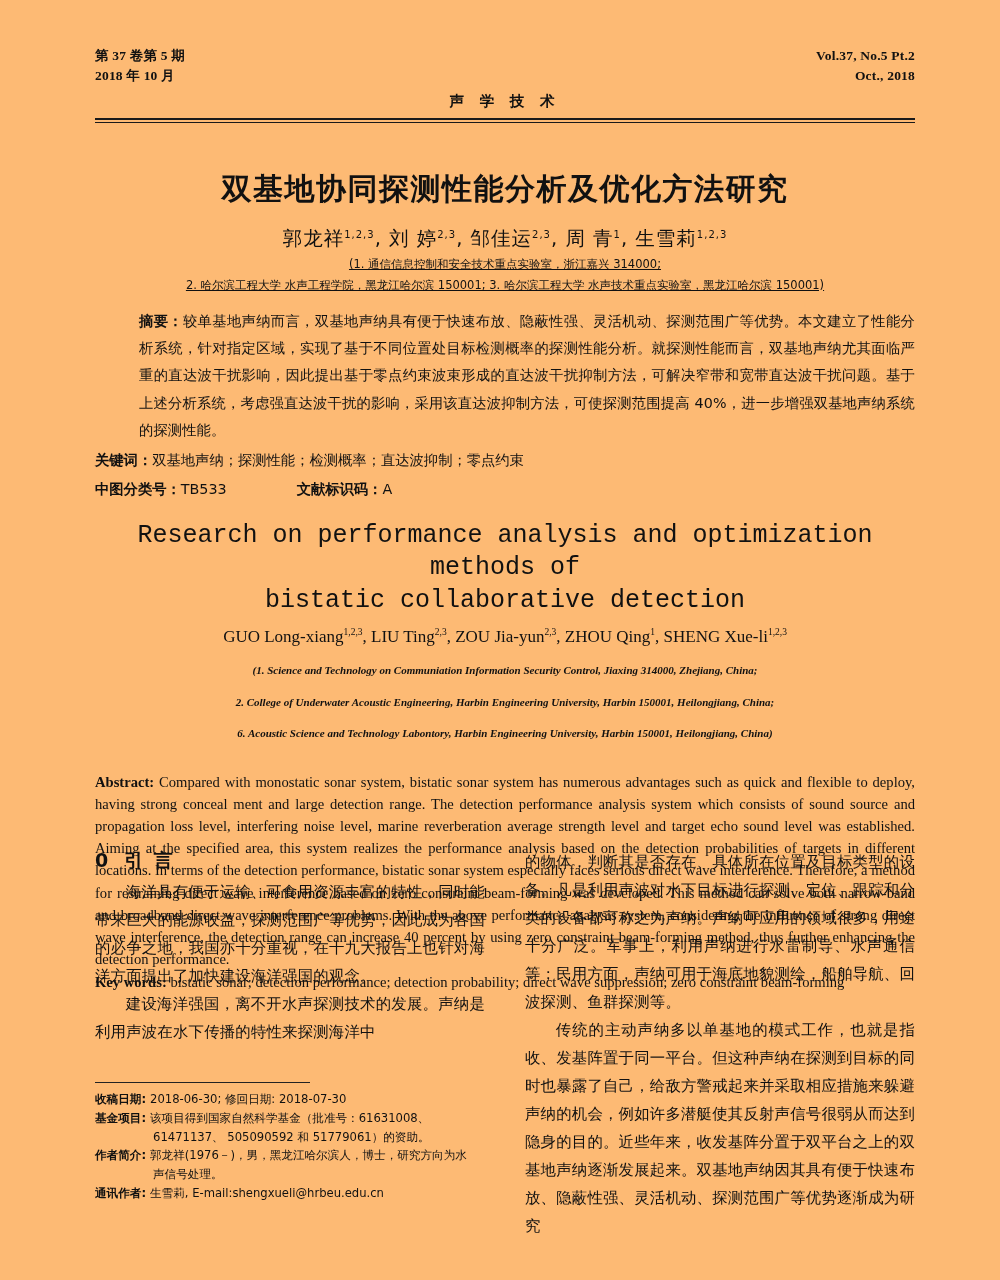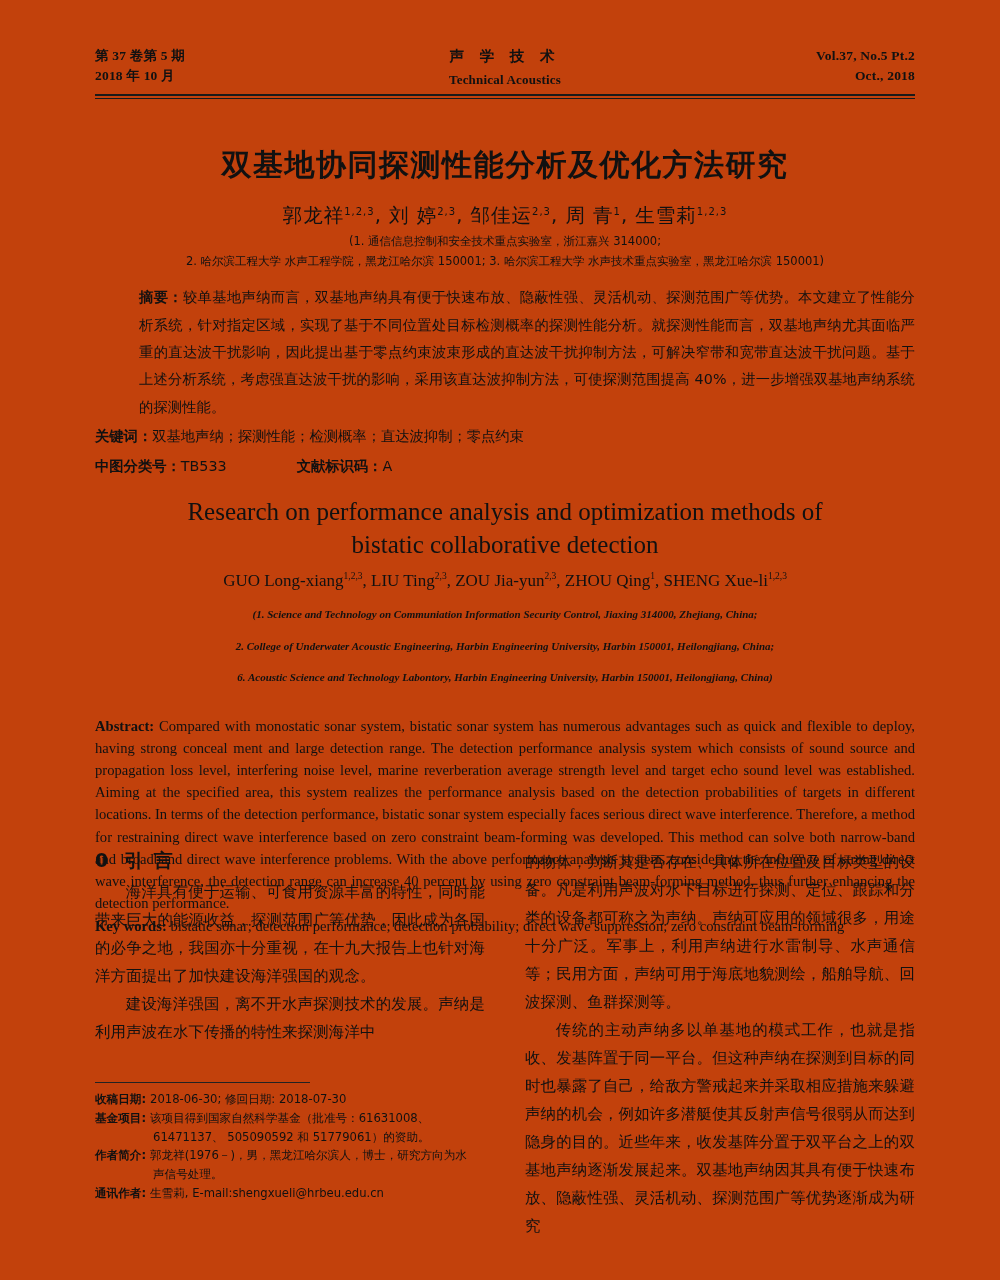--- a/index.html
+++ b/index.html
@@ -13,40 +13,40 @@
     font-family: "Liberation Serif", "DejaVu Serif", serif;
     color: #111111;
     overflow: hidden;
     position: relative;
   }
   .page {
     position: absolute;
     left: 0; top: 0;
     width: 1000px;
     height: 1280px;
-    background: #c2410c;
+    background: #fdba74;
   }
   .content {
     position: absolute;
     left: 95px;
     top: 46px;
     width: 820px;
   }
 
   
   .runhead {
     display: flex;
     justify-content: space-between;
     align-items: flex-start;
     font-weight: bold;
     letter-spacing: .2px;
   }
   .runhead-col { line-height: 1.5; }
   .runhead-left { font-size: 13.5px; text-align: left; width: 200px; }
-  .runhead-mid  { font-size: 14px; text-align: center; flex: 1; }
+  .runhead-mid  { font-size: 14px; text-align: center; flex: 1; margin-top: 45px; }
   .runhead-mid .zh { letter-spacing: 6px; font-size: 14.5px; }
   .runhead-mid .en { font-size: 13px; margin-top: 2px; }
   .runhead-right{ font-size: 13.5px; text-align: right; width: 200px; }
 
   .rule-double {
     margin-top: 5px;
     border-top: 2.2px solid #1a1a1a;
     border-bottom: 1.1px solid #1a1a1a;
     height: 2px;
   }
@@ -68,20 +68,21 @@
     letter-spacing: 1px;
     font-family: "DejaVu Sans", "Liberation Sans", sans-serif;
   }
   .zh-authors sup { font-size: 10px; vertical-align: super; font-weight: normal; }
   .aff {
     text-align: center;
     font-size: 11.5px;
     line-height: 1.45;
     margin-top: 4px;
     font-family: "DejaVu Sans", "Liberation Sans", sans-serif;
+    text-decoration: underline;
   }
 
   
   .zh-abs {
     margin-top: 14px;
     font-size: 14.3px;
     line-height: 1.92;
     text-align: justify;
     font-family: "DejaVu Sans", "Liberation Sans", sans-serif;
     letter-spacing: .1px;
@@ -95,21 +96,21 @@
     font-family: "DejaVu Sans", "Liberation Sans", sans-serif;
   }
   .zh-meta .gap { display: inline-block; width: 70px; }
 
   
   .en-title {
     margin-top: 16px;
     text-align: center;
     font-size: 25px;
     line-height: 1.3;
-    font-family: Liberation Serif, serif;
+    font-family: Liberation Mono, monospace;
   }
   .en-authors {
     margin-top: 10px;
     text-align: center;
     font-size: 17px;
     font-family: "Liberation Serif", "DejaVu Serif", serif;
   }
   .en-authors sup { font-size: 9.5px; vertical-align: super; }
   .en-aff {
     text-align: center;
@@ -209,21 +210,20 @@
 
   <div class="content">
 
     <div class="runhead">
       <div class="runhead-col runhead-left">
         <div>第 37 卷第 5 期</div>
         <div>2018 年 10 月</div>
       </div>
       <div class="runhead-col runhead-mid">
         <div class="zh">声 学 技 术</div>
-        <div class="en">Technical Acoustics</div>
       </div>
       <div class="runhead-col runhead-right">
         <div>Vol.37, No.5 Pt.2</div>
         <div>Oct., 2018</div>
       </div>
     </div>
     <div class="rule-double"></div>
 
     <div class="zh-title">双基地协同探测性能分析及优化方法研究</div>
 

